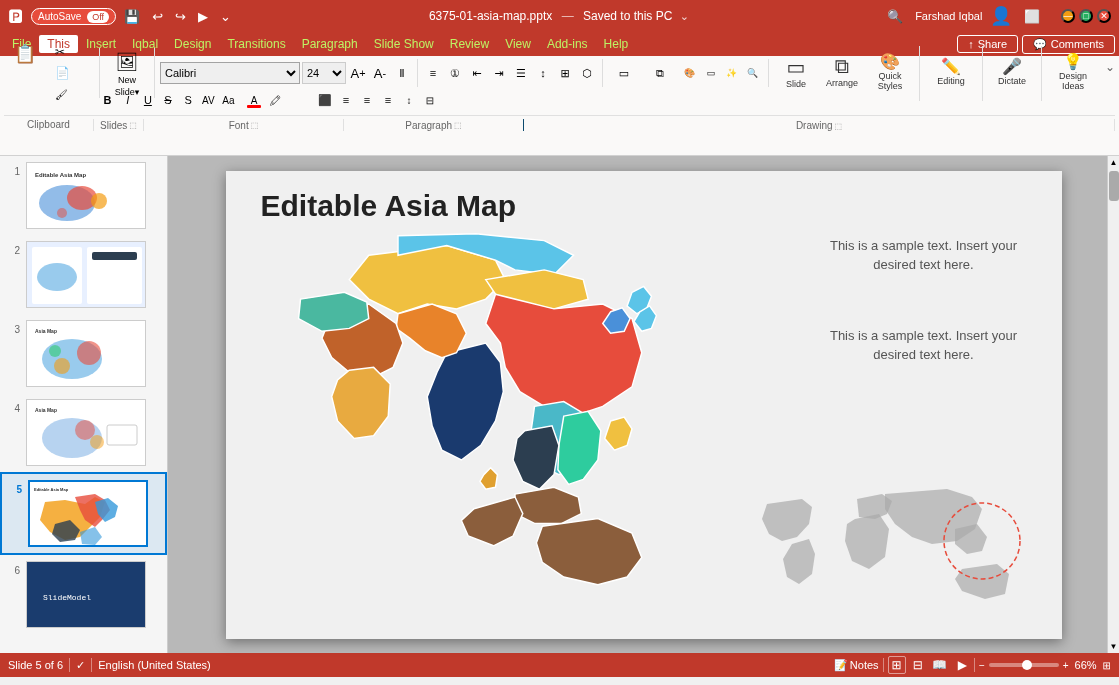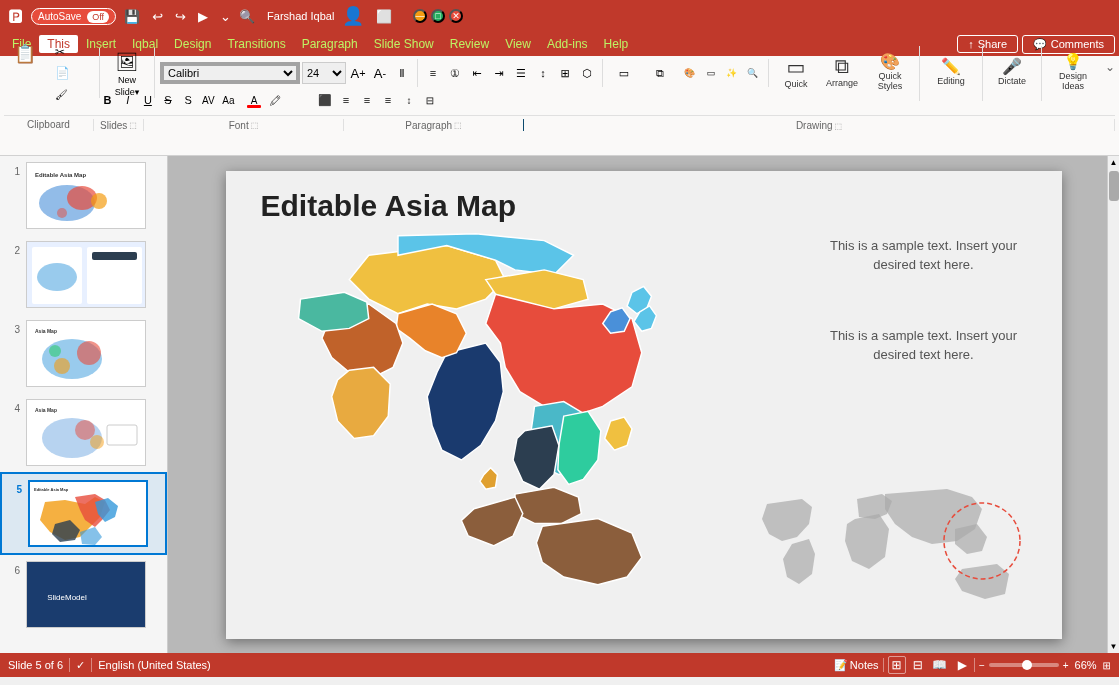--- a/index.html
+++ b/index.html
@@ -102,21 +102,21 @@
     .f-btn { width: 20px; height: 20px; border: 1px solid transparent; background: none; cursor: pointer; border-radius: 2px; font-size: 11px; display: flex; align-items: center; justify-content: center; }
     .f-btn.bold { font-weight: bold; }
     .f-btn.italic { font-style: italic; }
     .f-btn.underline { text-decoration: underline; }
 
     
     .sp1 { background: linear-gradient(135deg, #fff 0%, #f5f5f5 100%); }
     .sp2 { background: #e8f0ff; }
     .sp3 { background: #fff5e0; }
     .sp4 { background: #f0fff0; }
-    .sp6 { background: #eab308; }
+    .sp6 { background: #eab308; font-family: Liberation Mono, monospace; }
 
     .slide-scroll-container {
       overflow-y: scroll;
       height: 100%;
     }
     .slide-scroll-container::-webkit-scrollbar { width: 8px; }
     .slide-scroll-container::-webkit-scrollbar-track { background: #f0f0f0; }
     .slide-scroll-container::-webkit-scrollbar-thumb { background: #bbb; border-radius: 3px; }
   </style>
 </head>
@@ -127,20 +127,26 @@
     <span style="font-size:16px; margin-right:4px;">🅿</span>
     <button class="autosave-toggle">
       <span>AutoSave</span>
       <span style="background:#fff; color:#c0392b; border-radius:8px; padding:1px 5px; margin-left:3px; font-size:9px;">Off</span>
     </button>
     <button class="icon-btn">💾</button>
     <button class="icon-btn">↩</button>
     <button class="icon-btn">↪</button>
     <button class="icon-btn">▶</button>
     <button class="icon-btn">⌄</button>
+  </div>
+  <div class="title-center">
+    <span>6375-01-asia-map.pptx</span>
+    <span style="margin: 0 6px; color: rgba(255,255,255,0.7)">—</span>
+    <span>Saved to this PC</span>
+    <span style="margin-left:4px; font-size:11px; opacity:0.8">⌄</span>
   </div>
   <div class="title-right">
     <button class="icon-btn">🔍</button>
     <span>Farshad Iqbal</span>
     <span style="font-size:18px;">👤</span>
     <button class="icon-btn">⬜</button>
     <div class="win-controls">
       <button class="win-btn minimize">—</button>
       <button class="win-btn restore">□</button>
       <button class="win-btn close">✕</button>
@@ -188,21 +194,21 @@
 
     <div style="display:flex; gap:2px; align-items:center;">
       <button class="r-small-btn" style="flex-direction:column; height:50px; font-size:9px; padding:2px; width:44px; border:1px solid transparent;">
         <span style="font-size:18px;">🖼</span>
         <span>New</span>
         <span>Slide▾</span>
       </button>
     </div>
     <div style="width:1px; height:50px; background:#ddd; margin: 0 3px;"></div>
 
-    <select style="width:140px; height:22px; font-size:11px; border:4px solid #a3a3a3;">
+    <select style="width:140px; height:22px; font-size:11px; border:1px solid #a3a3a3;">
       <option>Calibri</option>
     </select>
     <select style="width:44px; height:22px; font-size:11px; border:1px solid #ccc;">
       <option>24</option>
     </select>
     <button class="f-btn" style="font-size:13px;">A<sup>+</sup></button>
     <button class="f-btn" style="font-size:13px;">A<sub>-</sub></button>
     <button class="f-btn" style="font-size:11px;">Ⅱ</button>
     <div style="width:1px; height:28px; background:#ddd; margin: 0 3px;"></div>
 
@@ -224,21 +230,21 @@
         <button class="f-btn" style="font-size:9px;">▭</button>
         <button class="f-btn" style="font-size:9px;">✨</button>
         <button class="f-btn" style="font-size:9px;">🔍</button>
       </div>
     </div>
     <div style="width:1px; height:28px; background:#ddd; margin: 0 3px;"></div>
 
     <div style="display:flex; gap:2px; align-items:flex-start;">
       <button class="r-large-btn">
         <span class="icon">▭</span>
-        <span style="font-size:9px; text-align:center;">Quick</span>
+        <span style="font-size:9px; text-align:center;">Slide</span>
       </button>
       <button class="r-large-btn">
         <span class="icon">⧉</span>
         <span style="font-size:9px;">Arrange</span>
       </button>
       <button class="r-large-btn" style="width:48px;">
         <span class="icon" style="font-size:16px;">🎨</span>
         <span style="font-size:9px; text-align:center;">Quick
 Styles</span>
       </button>

